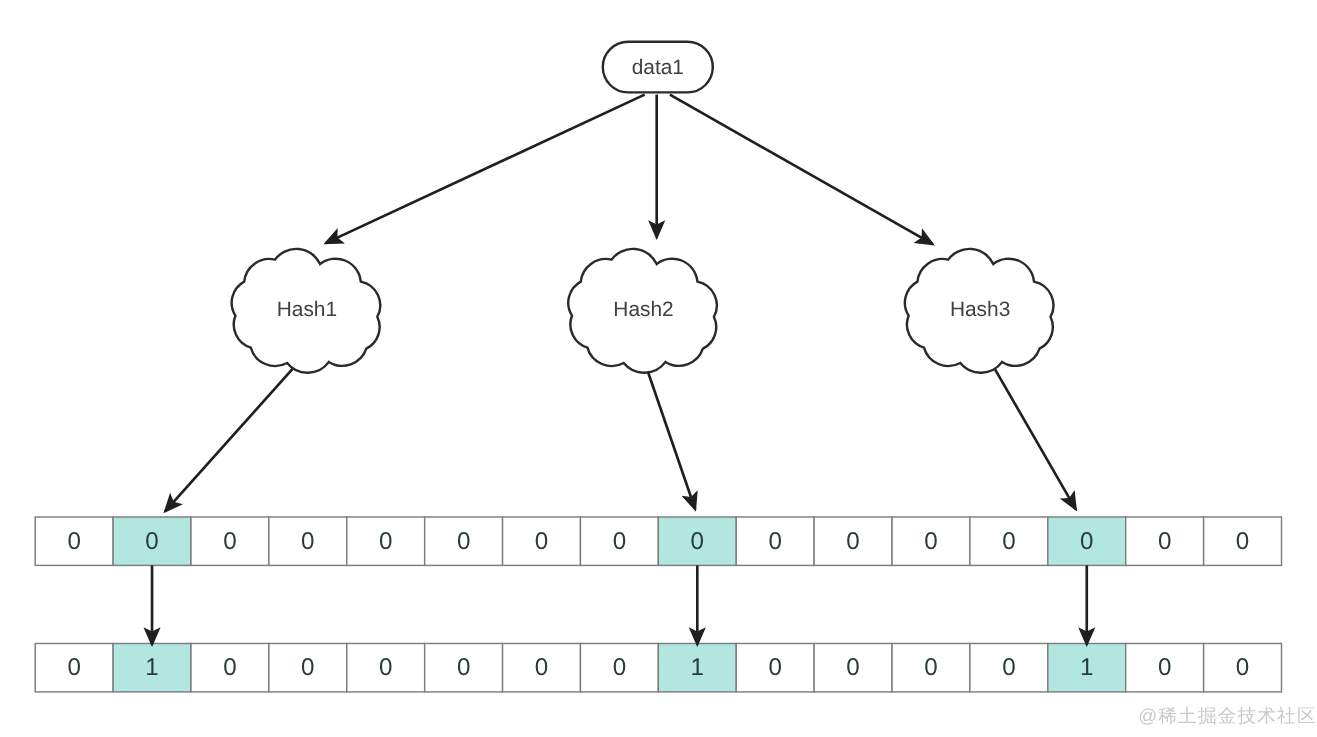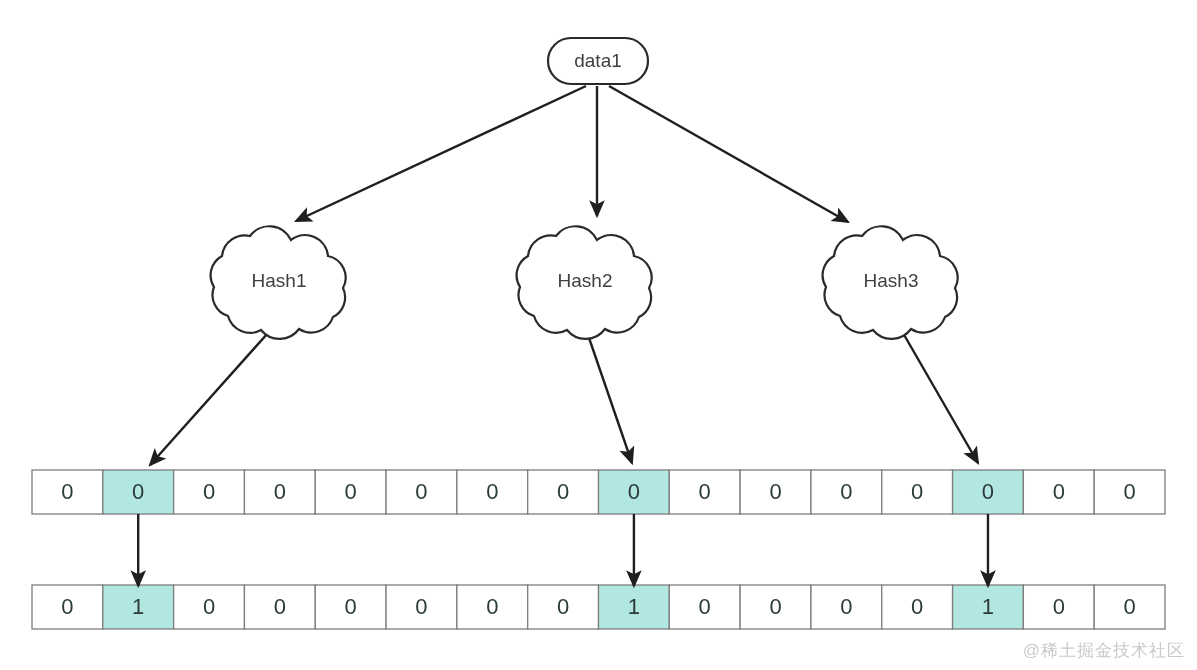--- a/index.html
+++ b/index.html
@@ -26,21 +26,21 @@
     text-anchor:middle;
     dominant-baseline:middle;
     user-select:none;
   }
   .shape-stroke{fill:#ffffff;stroke:#2a2a2a;stroke-width:2.2;}
   .edge{stroke:#1f1f1f;stroke-width:2.4;fill:none;}
   .cell-rect{stroke:#7d7d7d;stroke-width:1.3;}
 
   #watermark{
     position:absolute;
-    right:12px;bottom:8px;
+    right:0;bottom:8px;
     font-family:"Liberation Sans", sans-serif;
     font-size:17px;
     color:#c9c9c9;
     letter-spacing:1px;
     user-select:none;
     white-space:nowrap;
   }
 </style>
 </head>
 <body>

